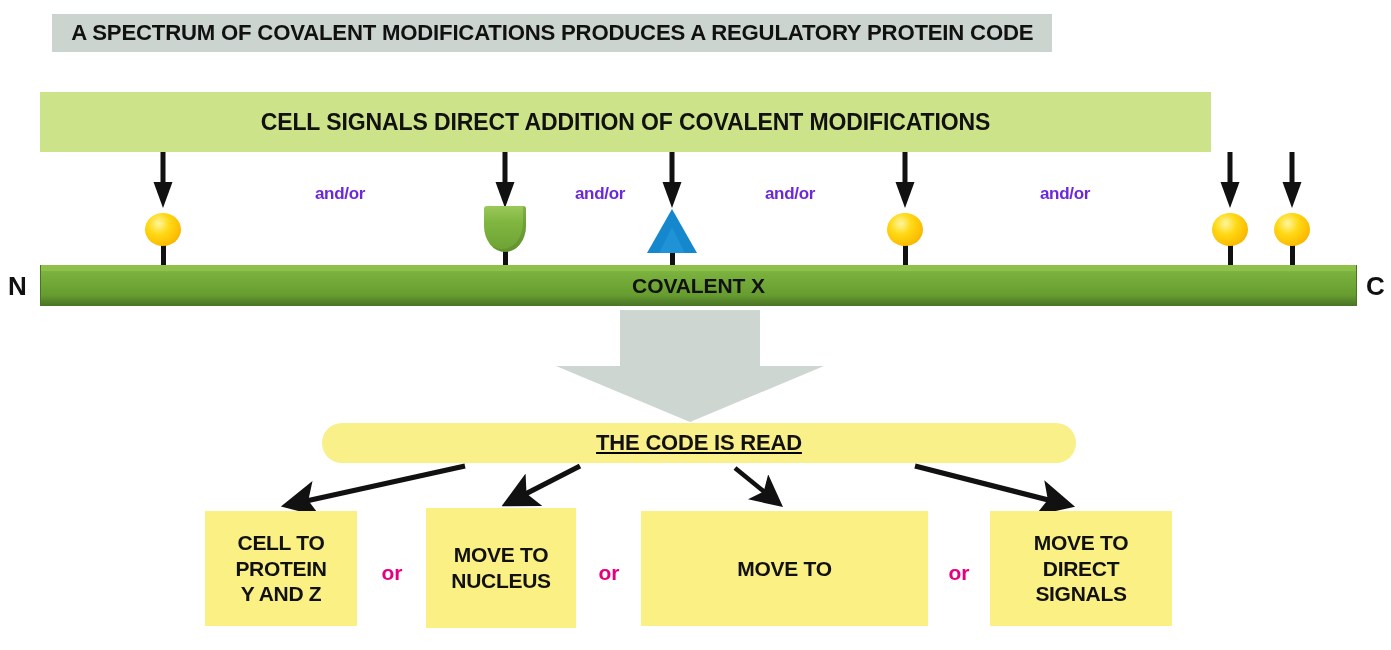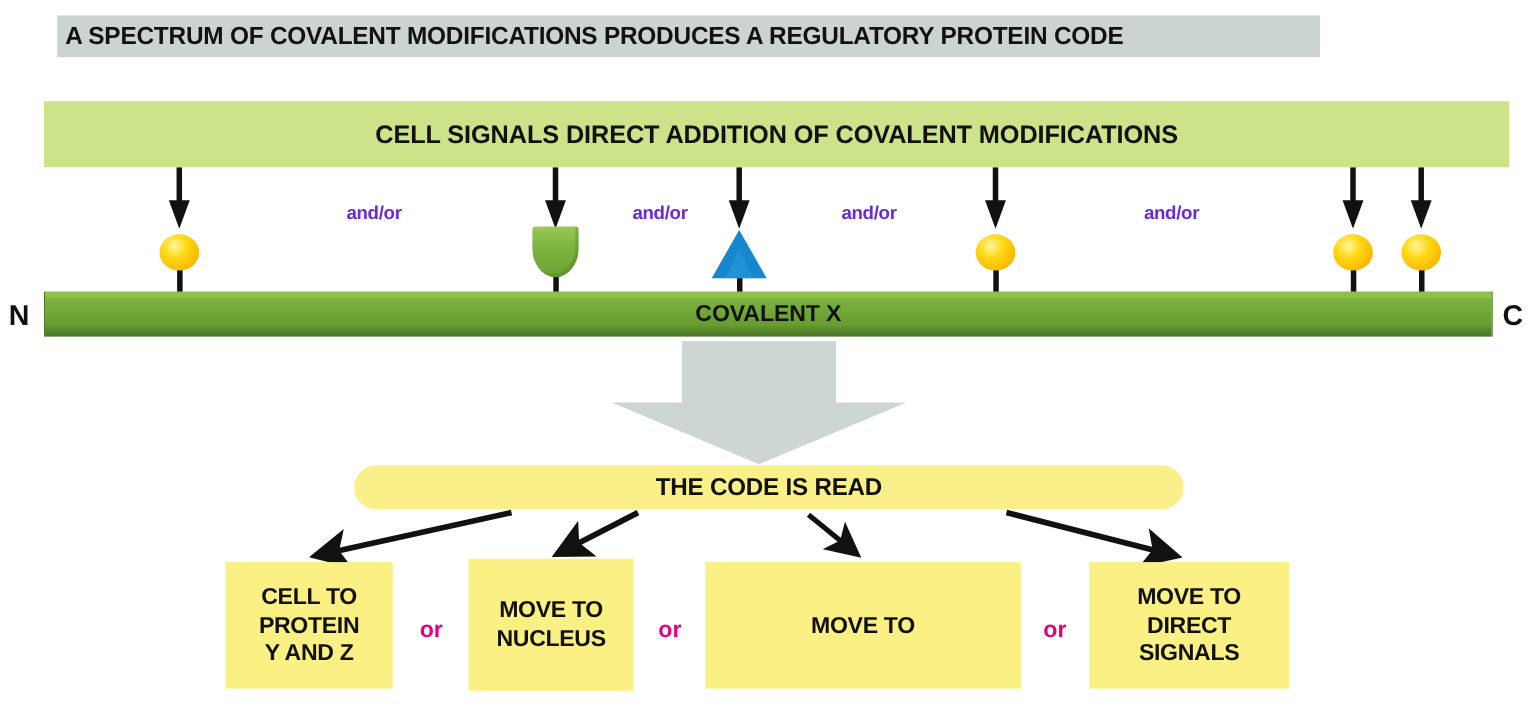--- a/index.html
+++ b/index.html
@@ -20,40 +20,40 @@
     position: absolute;
     left: 0; top: 0;
     width: 1391px;
     height: 650px;
   }
 
   
   #title-banner {
     position: absolute;
     left: 52px; top: 14px;
-    width: 1148px; height: 38px;
+    width: 1000px; height: 38px;
     background: #ccd4cf;
     display: flex;
     align-items: center;
-    justify-content: flex-start;
+    justify-content: center;
   }
   #title-banner .txt {
     font-size: 22.5px;
     font-weight: bold;
     color: #111111;
     letter-spacing: -0.2px;
     white-space: nowrap;
     transform: scaleX(0.985);
   }
 
   
   #signal-banner {
     position: absolute;
     left: 40px; top: 92px;
-    width: 1332px; height: 60px;
+    width: 1171px; height: 60px;
     background: #cce389;
     display: flex;
     align-items: center;
     justify-content: center;
   }
   #signal-banner .txt {
     font-size: 23px;
     font-weight: bold;
     color: #111111;
     letter-spacing: -0.1px;
@@ -168,20 +168,21 @@
   
   #code-pill {
     position: absolute;
     left: 322px; top: 423px;
     width: 754px; height: 40px;
     background: #f9f08a;
     border-radius: 20px;
     display: flex;
     align-items: center;
     justify-content: center;
+    text-decoration: underline;
   }
   #code-pill .txt {
     font-size: 22px;
     font-weight: bold;
     color: #111111;
     letter-spacing: -0.2px;
   }
 
   
   #outcome-arrows {

